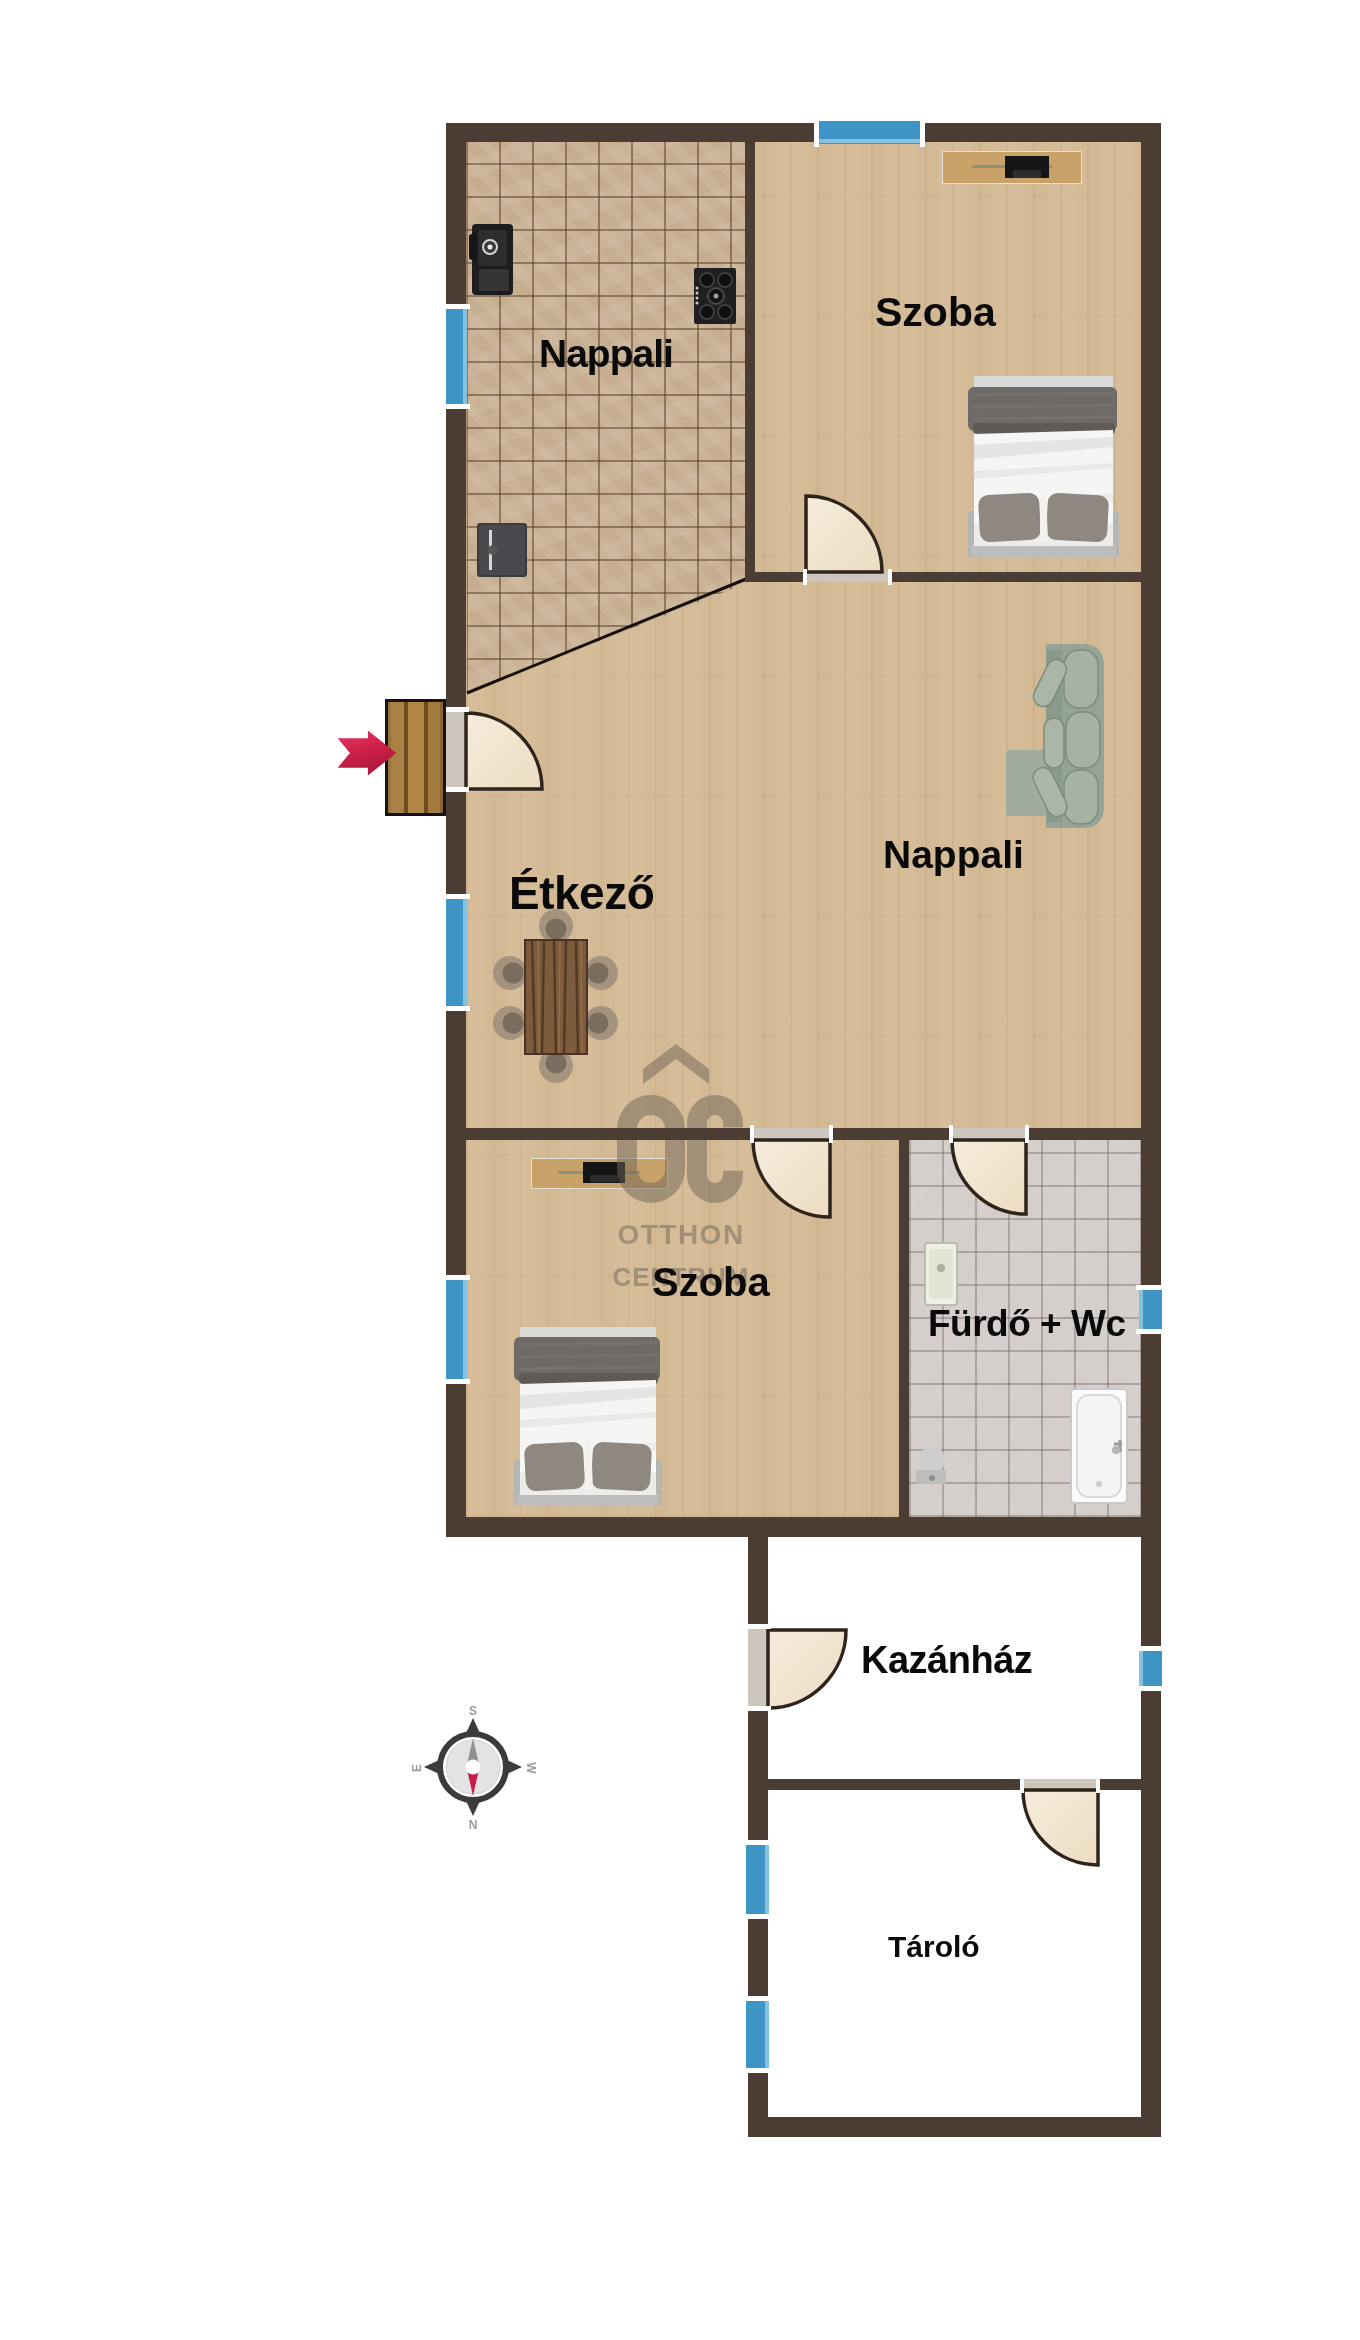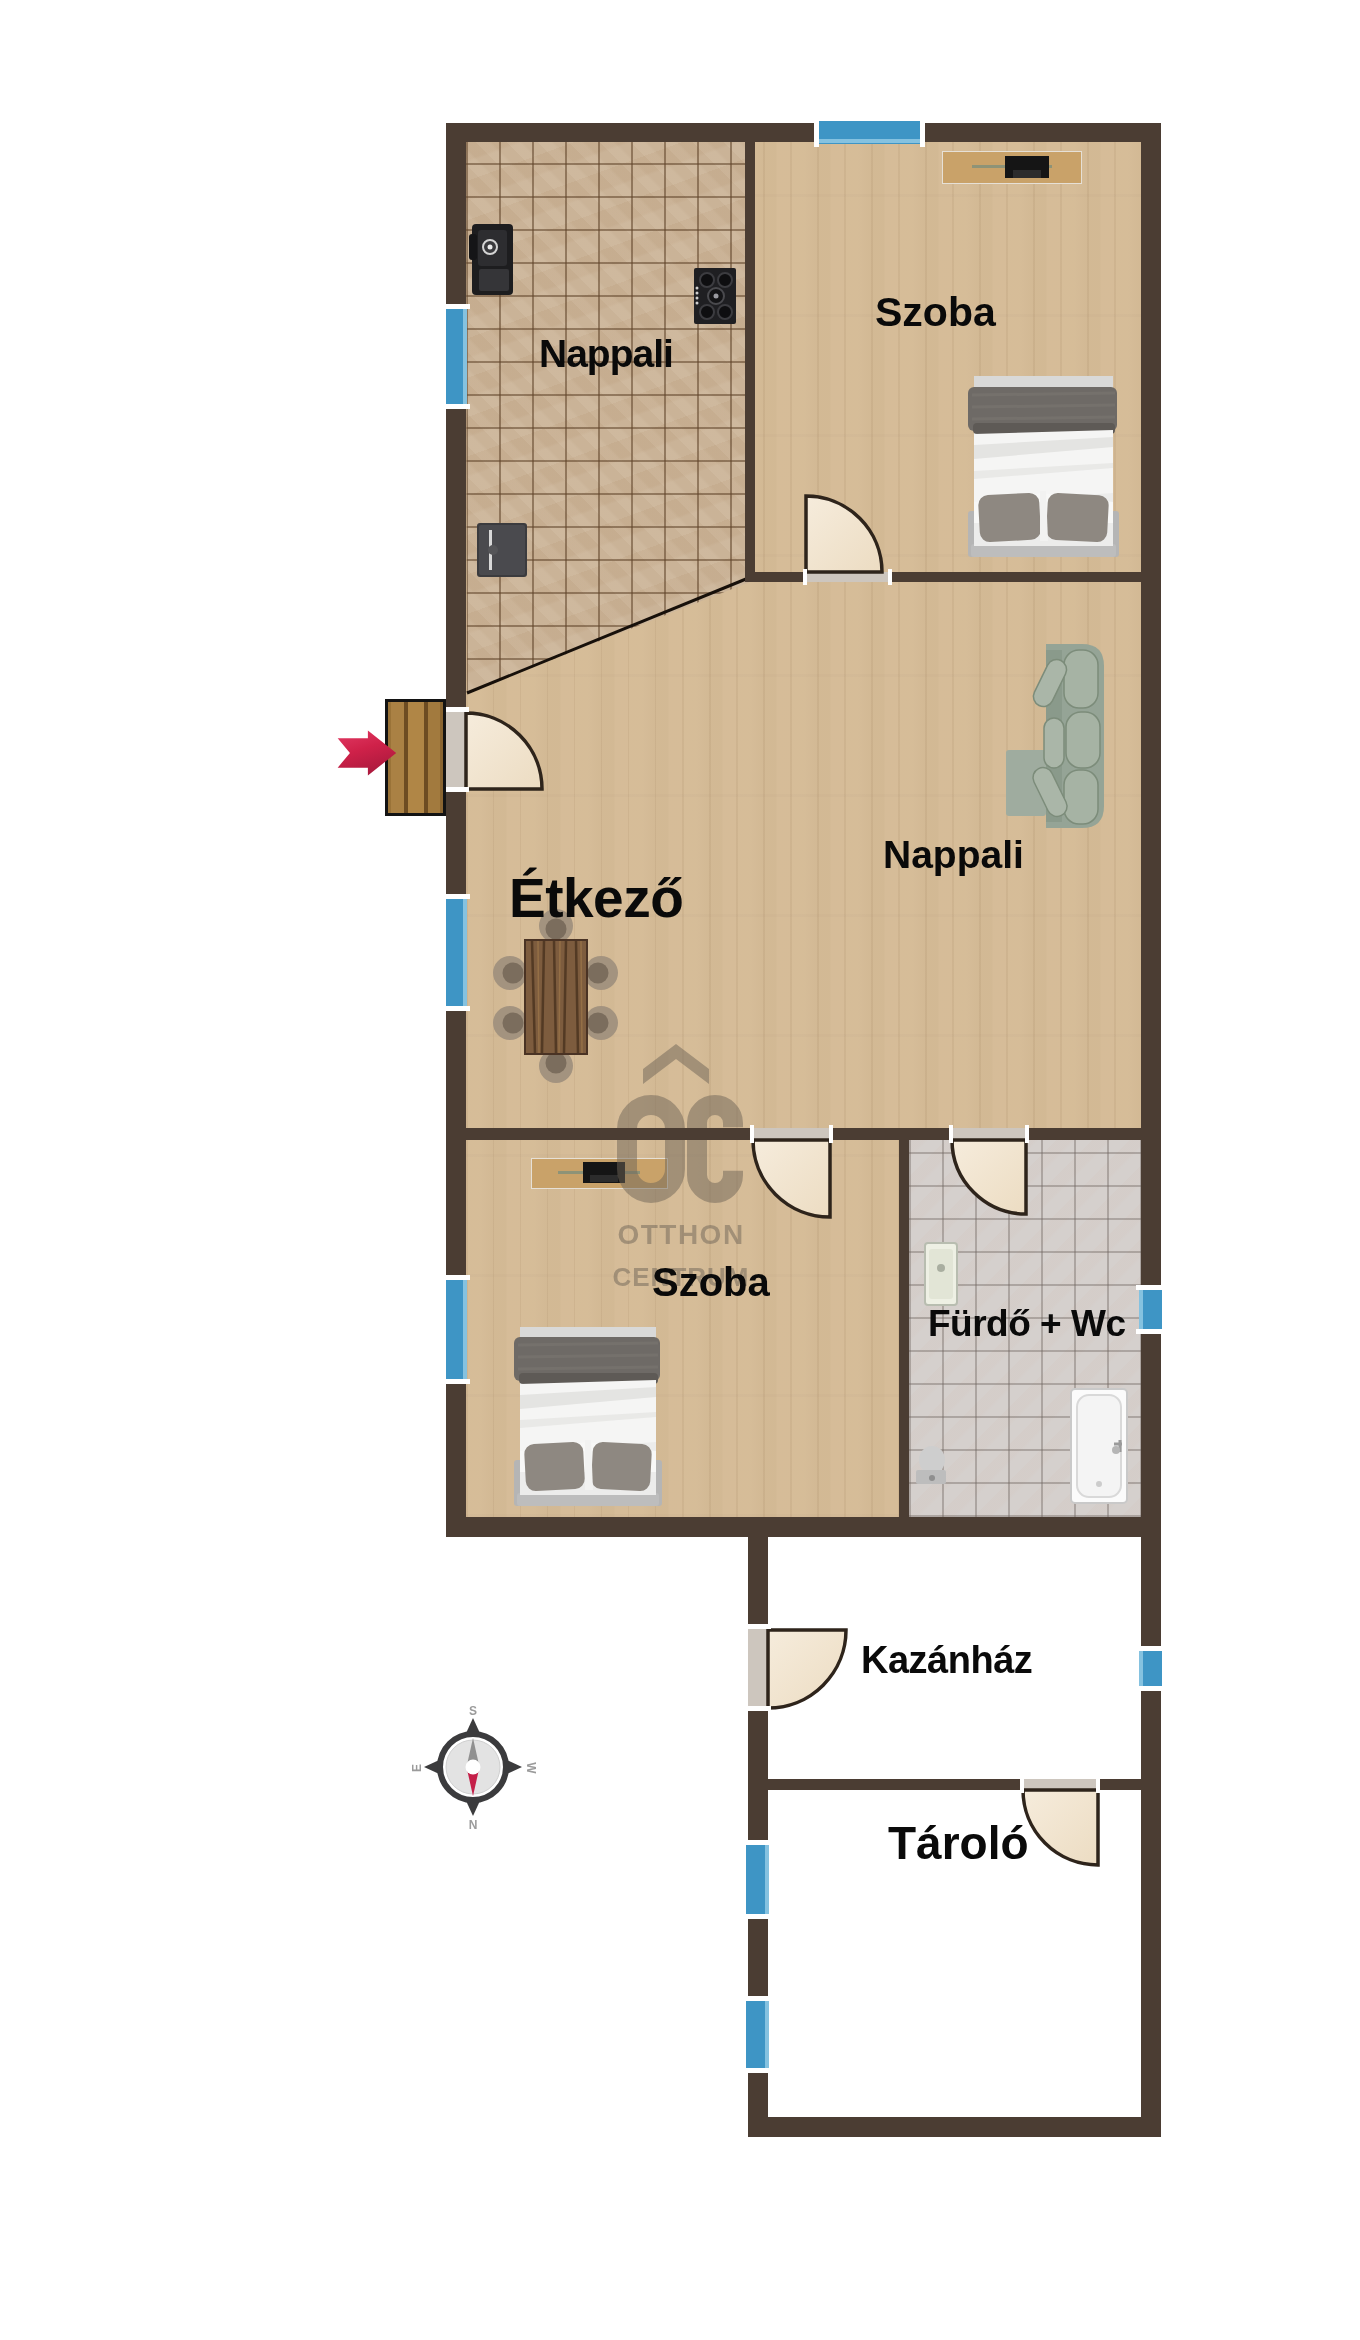--- a/index.html
+++ b/index.html
@@ -345,26 +345,26 @@
 </svg>
 <div class="abs" style="left:465px;top:1704px;width:16px;text-align:center;color:#9b9b9b;font-weight:bold;font-size:12px;">S</div>
 <div class="abs" style="left:465px;top:1818px;width:16px;text-align:center;color:#9b9b9b;font-weight:bold;font-size:12px;">N</div>
 <div class="abs" style="left:409px;top:1761px;width:16px;text-align:center;color:#9b9b9b;font-weight:bold;font-size:12px;transform:rotate(-90deg);">E</div>
 <div class="abs" style="left:523px;top:1761px;width:16px;text-align:center;color:#9b9b9b;font-weight:bold;font-size:12px;transform:rotate(90deg);">W</div>
 
 <div class="lbl" style="left:539px;top:332px;font-size:39px;letter-spacing:-1px;">Nappali</div>
 
 <div class="lbl" style="left:875px;top:289px;font-size:41px;">Szoba</div>
 
-<div class="lbl" style="left:509px;top:866px;font-size:55px;letter-spacing:-0.5px;">Étkező</div>
+<div class="lbl" style="left:509px;top:866px;font-size:46px;letter-spacing:-0.5px;">Étkező</div>
 
 <div class="lbl" style="left:883px;top:833px;font-size:39px;">Nappali</div>
 
 <div class="lbl" style="left:652px;top:1260px;font-size:40px;">Szoba</div>
 
 <div class="lbl" style="left:928px;top:1303px;font-size:37px;letter-spacing:-0.5px;">Fürdő + Wc</div>
 
 <div class="lbl" style="left:861px;top:1639px;font-size:38px;letter-spacing:-0.5px;">Kazánház</div>
 
-<div class="lbl" style="left:888px;top:1816px;font-size:46px;">Tároló</div>
+<div class="lbl" style="left:888px;top:1930px;font-size:30px;">Tároló</div>
 
 
 </div>
 
 </body></html>

